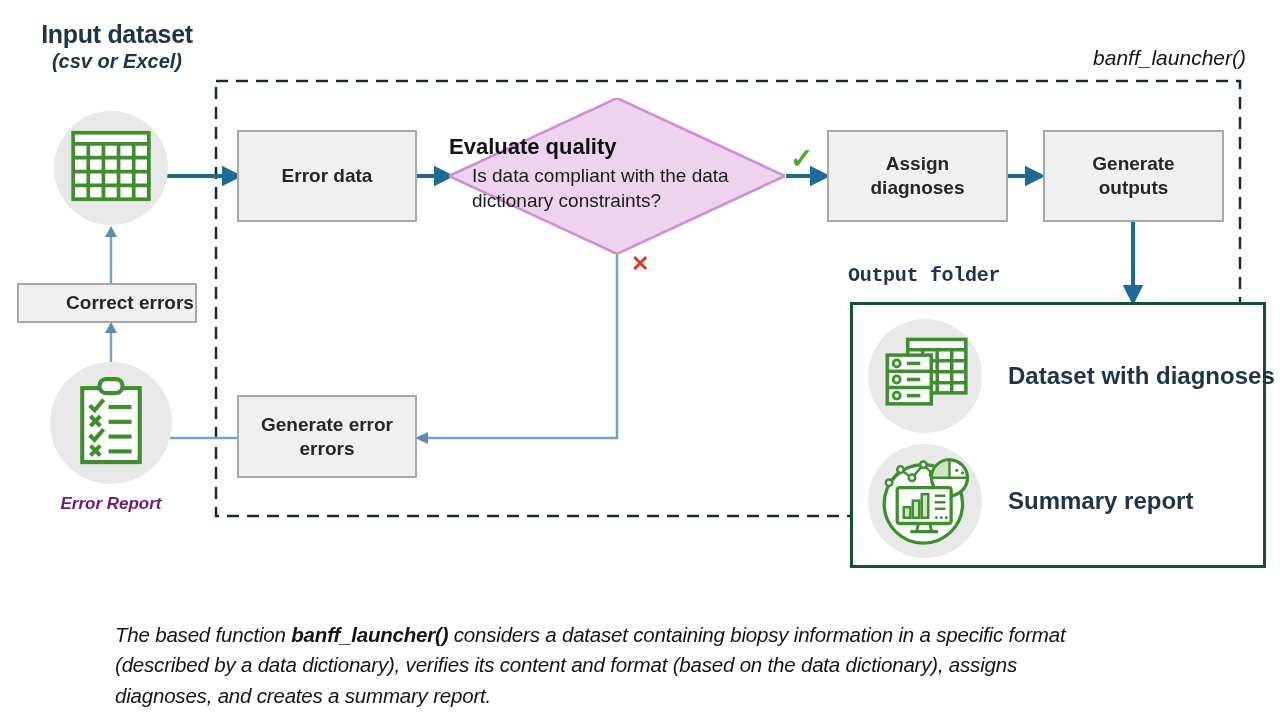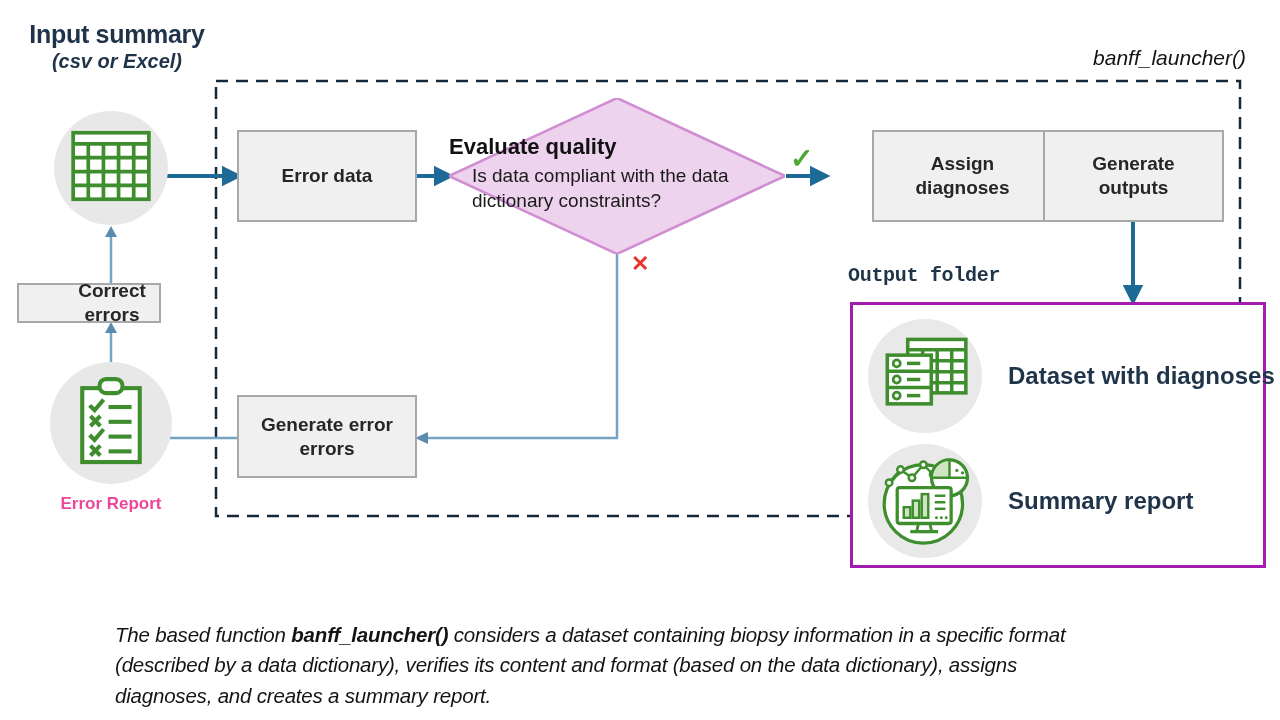--- a/index.html
+++ b/index.html
@@ -29,27 +29,27 @@
   #check-mark { left:790px; top:142px; font-size:28px; color:#4ea72e; }
   #cross-mark { left:631px; top:251px; font-size:22px; color:#e8322e; }
   #func-label { left:998px; top:46px; width:248px; text-align:right;
     font-style:italic; font-size:21px; color:#141414; }
   #input-title { left:8px; top:20px; width:218px; text-align:center; font-size:25px; letter-spacing:-0.3px; }
   #input-subtitle { left:8px; top:50px; width:218px; text-align:center;
     font-size:20px; font-weight:bold; font-style:italic; color:#1f3349; }
   #output-title { left:848px; top:264px; font-size:20px; letter-spacing:-0.3px;font-family:Liberation Mono, monospace; }
   #output-box {
     position:absolute; left:850px; top:302px; width:416px; height:266px;
-    background:#ffffff; border:3px solid #a21caf; box-sizing:border-box; z-index:5;
+    background:#ffffff; border:3px solid #14532d; box-sizing:border-box; z-index:5;
   }
   .output-row { position:absolute; left:15px; display:flex; align-items:center; }
   .output-row .gray-circle { position:static; width:114px; height:114px; background:#e9e9e9; }
   .output-label { margin-left:26px; font-size:24px; font-weight:bold; color:#1f3349; white-space:nowrap; }
   #error-label { left:31px; top:494px; width:160px; text-align:center;
-    font-size:17px; font-weight:bold; color:#ec4899; }
+    font-size:17px; font-weight:bold; color:#701a75;font-style:italic; }
   #note {
     left:115px; top:620px; width:970px; font-style:italic; font-size:20.5px;
     color:#141414; line-height:1.48; letter-spacing:-0.2px; z-index:3;
   }
   #note b { font-weight:bold; }
   .inner-label { display:inline-block; }
 </style>
 </head>
 <body>
 
@@ -78,21 +78,21 @@
       <line x1="111" y1="362" x2="111" y2="332"></line>
       <line x1="111" y1="283" x2="111" y2="236"></line>
     </g>
     <g fill="#5b8cb0" stroke="none">
       <polygon points="428,432 415,438 428,444"></polygon>
       <polygon points="105,333 111,322 117,333"></polygon>
       <polygon points="105,237 111,226 117,237"></polygon>
     </g>
   </svg>
 
-  <div class="abs heading" id="input-title">Input summary</div>
+  <div class="abs heading" id="input-title">Input dataset</div>
   <div class="abs" id="input-subtitle">(csv or Excel)</div>
 
   <div class="gray-circle" style="left:54px; top:111px; width:114px; height:114px;">
     <span>
       <svg width="82" height="72" viewBox="0 0 88 78" fill="none" stroke="#3e8e2e" stroke-width="4">
         <rect x="3" y="3" width="82" height="72" fill="#ffffff"></rect>
         <line x1="3" y1="15" x2="85" y2="15"></line>
         <line x1="3" y1="30" x2="85" y2="30"></line>
         <line x1="3" y1="45" x2="85" y2="45"></line>
         <line x1="3" y1="60" x2="85" y2="60"></line>
@@ -103,33 +103,33 @@
       </svg>
     </span>
   </div>
 
   <div class="abs" id="func-label">banff_launcher()</div>
 
   <div class="box" style="left:237px; top:130px; width:180px; height:92px;">
     <span class="inner-label">Error data</span>
   </div>
 
-  <div class="box" style="left:827px; top:130px; width:181px; height:92px;margin-left:45px;">
+  <div class="box" style="left:827px; top:130px; width:181px; height:92px;">
     <span class="inner-label" style="width:115px;">Assign diagnoses</span>
   </div>
 
   <div class="box" style="left:1043px; top:130px; width:181px; height:92px;">
     <span class="inner-label" style="width:110px;">Generate outputs</span>
   </div>
 
   <div class="box" style="left:237px; top:395px; width:180px; height:83px;">
     <span class="inner-label" style="width:155px;">Generate error errors</span>
   </div>
 
-  <div class="box" style="left:17px; top:283px; width:144px; height:40px; font-size:19px;padding-left:46px;">
+  <div class="box" style="left:17px; top:283px; width:180px; height:40px; font-size:19px;padding-left:46px;">
     <span class="inner-label">Correct errors</span>
   </div>
 
   <svg id="diamond-layer" width="336" height="156">
     <polygon points="0,78 168,0 336,78 168,156" fill="#eed3ee" stroke="#d08ed2" stroke-width="2.5"></polygon>
   </svg>
   <div class="diamond-text">
     <div class="diamond-title">Evaluate quality</div>
     <div class="diamond-question">Is data compliant with the data dictionary constraints?</div>
   </div>

